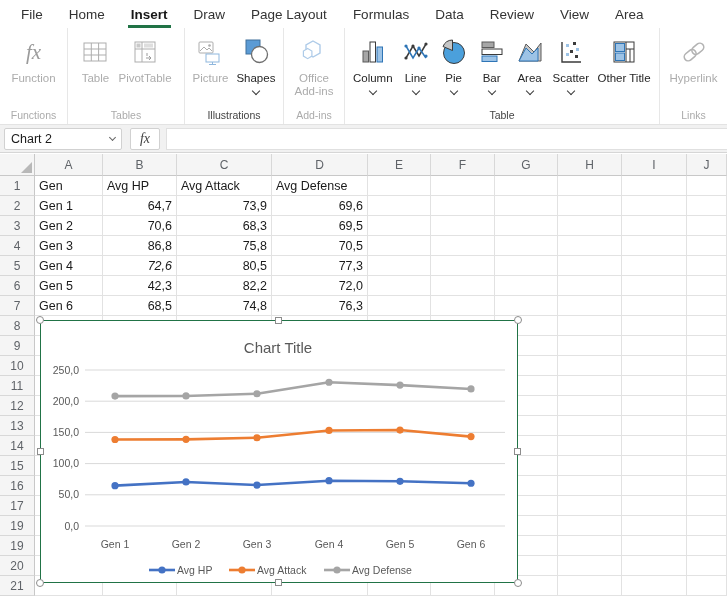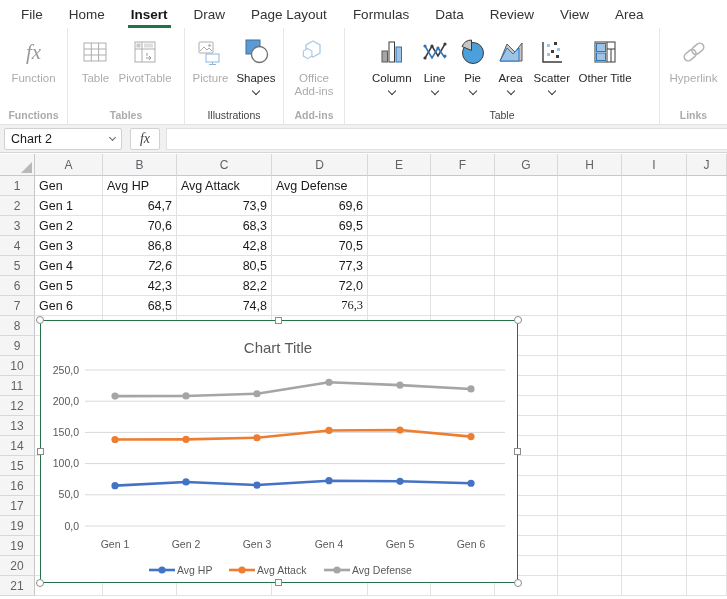--- a/index.html
+++ b/index.html
@@ -15,21 +15,21 @@
   .tab.active::after { content:""; position:absolute; left:10px; right:10px; bottom:0;
          height:3px; background:#217346; }
 
   
   .ribbon { height:97px; display:flex; background:#fff; border-bottom:1px solid #E3E3E3; }
   .rgroup { position:relative; display:flex; justify-content:center; align-items:flex-start;
             padding-top:7px; border-right:1px solid #E7E7E7; }
   .rgroup:last-child { border-right:none; }
   .rgroup-label { position:absolute; bottom:3px; left:0; right:0; text-align:center;
             font-size:10.5px; color:#444; }
-  .rgroup-label.dim { color:#ABABAB;font-weight:bold; }
+  .rgroup-label.dim { color:#ABABAB; }
   .rbtn { display:flex; flex-direction:column; align-items:center; padding:0 4px;
           cursor:pointer; min-width:38px; }
   .rbtn .icon { height:34px; display:flex; align-items:center; justify-content:center; }
   .rbtn .lbl { font-size:11.5px; color:#262626; line-height:13px; text-align:center;
                margin-top:3px; white-space:nowrap; }
   .rbtn .lbl.wrap { white-space:normal; width:54px; }
   .rbtn.disabled { cursor:default; }
   .rbtn.disabled .lbl { color:#ACACAC; }
   .chev { width:6px; height:6px; border-right:1.4px solid #3b3b3b; border-bottom:1.4px solid #3b3b3b;
           transform:rotate(45deg); margin-top:3px; }
@@ -210,20 +210,31 @@
           <svg width="28" height="28" viewBox="0 0 28 28">
               <circle cx="14" cy="15" r="10.5" fill="#4BA0DC" stroke="#3B3B3B"></circle>
               <path d="M12.5 12.5 12.5 2 A10.5 10.5 0 0 0 3 8.5 Z" fill="#C6C6C6" stroke="#3B3B3B"></path>
             </svg>
         </span>
         <span class="lbl">Pie</span>
         <span class="chev"></span>
       </div>
       <div class="rbtn">
         <span class="icon">
+          <svg width="26" height="26" viewBox="0 0 26 26">
+              <rect x="3" y="3" width="12" height="5.5" fill="#A6A6A6" stroke="#5A5A5A"></rect>
+              <rect x="3" y="10" width="20" height="5.5" fill="#fff" stroke="#3B3B3B"></rect>
+              <rect x="3" y="17" width="15" height="5.5" fill="#9DC3E6" stroke="#2E75B6"></rect>
+            </svg>
+        </span>
+        <span class="lbl">Bar</span>
+        <span class="chev"></span>
+      </div>
+      <div class="rbtn">
+        <span class="icon">
           <svg width="28" height="28" viewBox="0 0 28 28">
               <path d="M3 23 10 6l8 8 7-9v18z" fill="#C6C6C6" stroke="#5A5A5A"></path>
               <path d="M3 23 10 10l6 6 6-6v13z" fill="#9DC3E6" stroke="#2E75B6"></path>
             </svg>
         </span>
         <span class="lbl">Area</span>
         <span class="chev"></span>
       </div>
       <div class="rbtn">
         <span class="icon">
@@ -330,21 +341,21 @@
           <div class="cell" style="width: 64px;"></div>
           <div class="cell" style="width: 63px;"></div>
           <div class="cell" style="width: 64px;"></div>
           <div class="cell" style="width: 65px;"></div>
           <div class="cell" style="width: 40px;"></div>
         </div>
         <div class="grid-row">
           <div class="rownum">4</div>
           <div class="cell" style="width: 68px;">Gen 3</div>
           <div class="cell num" style="width: 74px;">86,8</div>
-          <div class="cell num" style="width: 95px;">42,8</div>
+          <div class="cell num" style="width: 95px;">75,8</div>
           <div class="cell num" style="width: 96px;">70,5</div>
           <div class="cell" style="width: 63px;"></div>
           <div class="cell" style="width: 64px;"></div>
           <div class="cell" style="width: 63px;"></div>
           <div class="cell" style="width: 64px;"></div>
           <div class="cell" style="width: 65px;"></div>
           <div class="cell" style="width: 40px;"></div>
         </div>
         <div class="grid-row">
           <div class="rownum">5</div>
@@ -370,21 +381,21 @@
           <div class="cell" style="width: 63px;"></div>
           <div class="cell" style="width: 64px;"></div>
           <div class="cell" style="width: 65px;"></div>
           <div class="cell" style="width: 40px;"></div>
         </div>
         <div class="grid-row">
           <div class="rownum">7</div>
           <div class="cell" style="width: 68px;">Gen 6</div>
           <div class="cell num" style="width: 74px;">68,5</div>
           <div class="cell num" style="width: 95px;">74,8</div>
-          <div class="cell num" style="width: 96px; font-family: Liberation Serif, serif;">76,3</div>
+          <div class="cell num" style="width: 96px;">76,3</div>
           <div class="cell" style="width: 63px;"></div>
           <div class="cell" style="width: 64px;"></div>
           <div class="cell" style="width: 63px;"></div>
           <div class="cell" style="width: 64px;"></div>
           <div class="cell" style="width: 65px;"></div>
           <div class="cell" style="width: 40px;"></div>
         </div>
         <div class="grid-row">
           <div class="rownum">8</div>
           <div class="cell" style="width: 68px;"></div>

